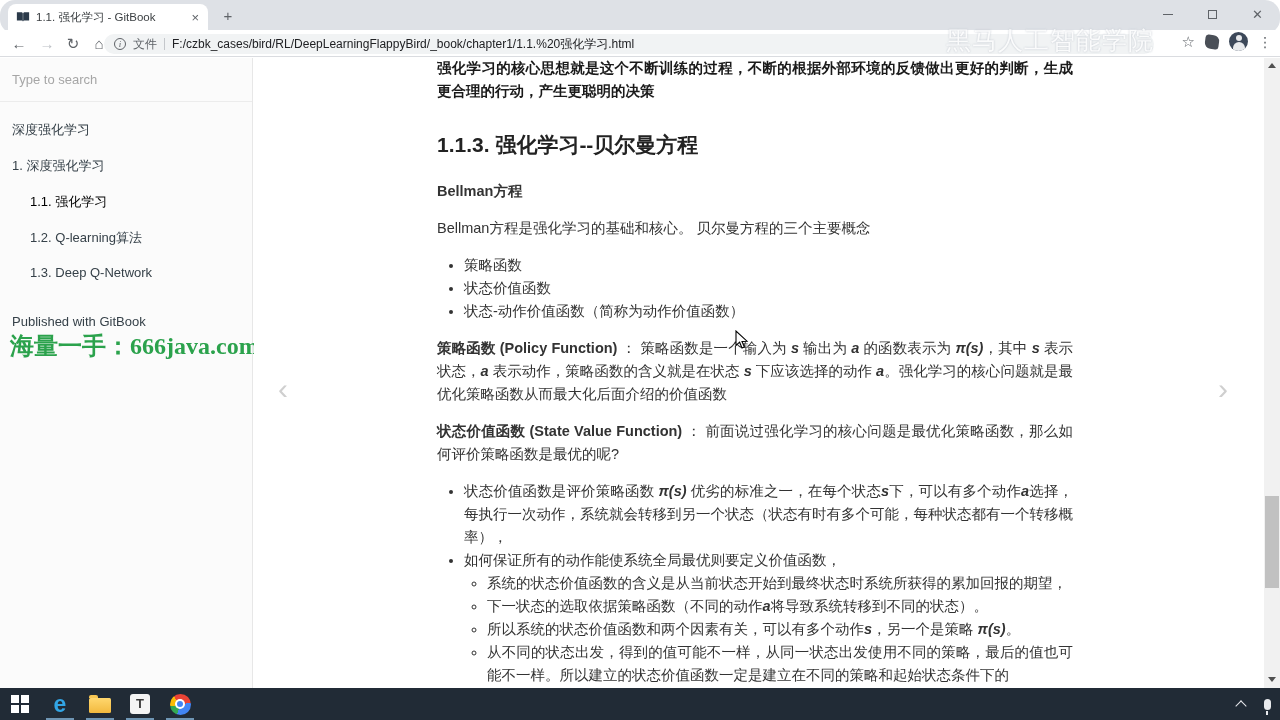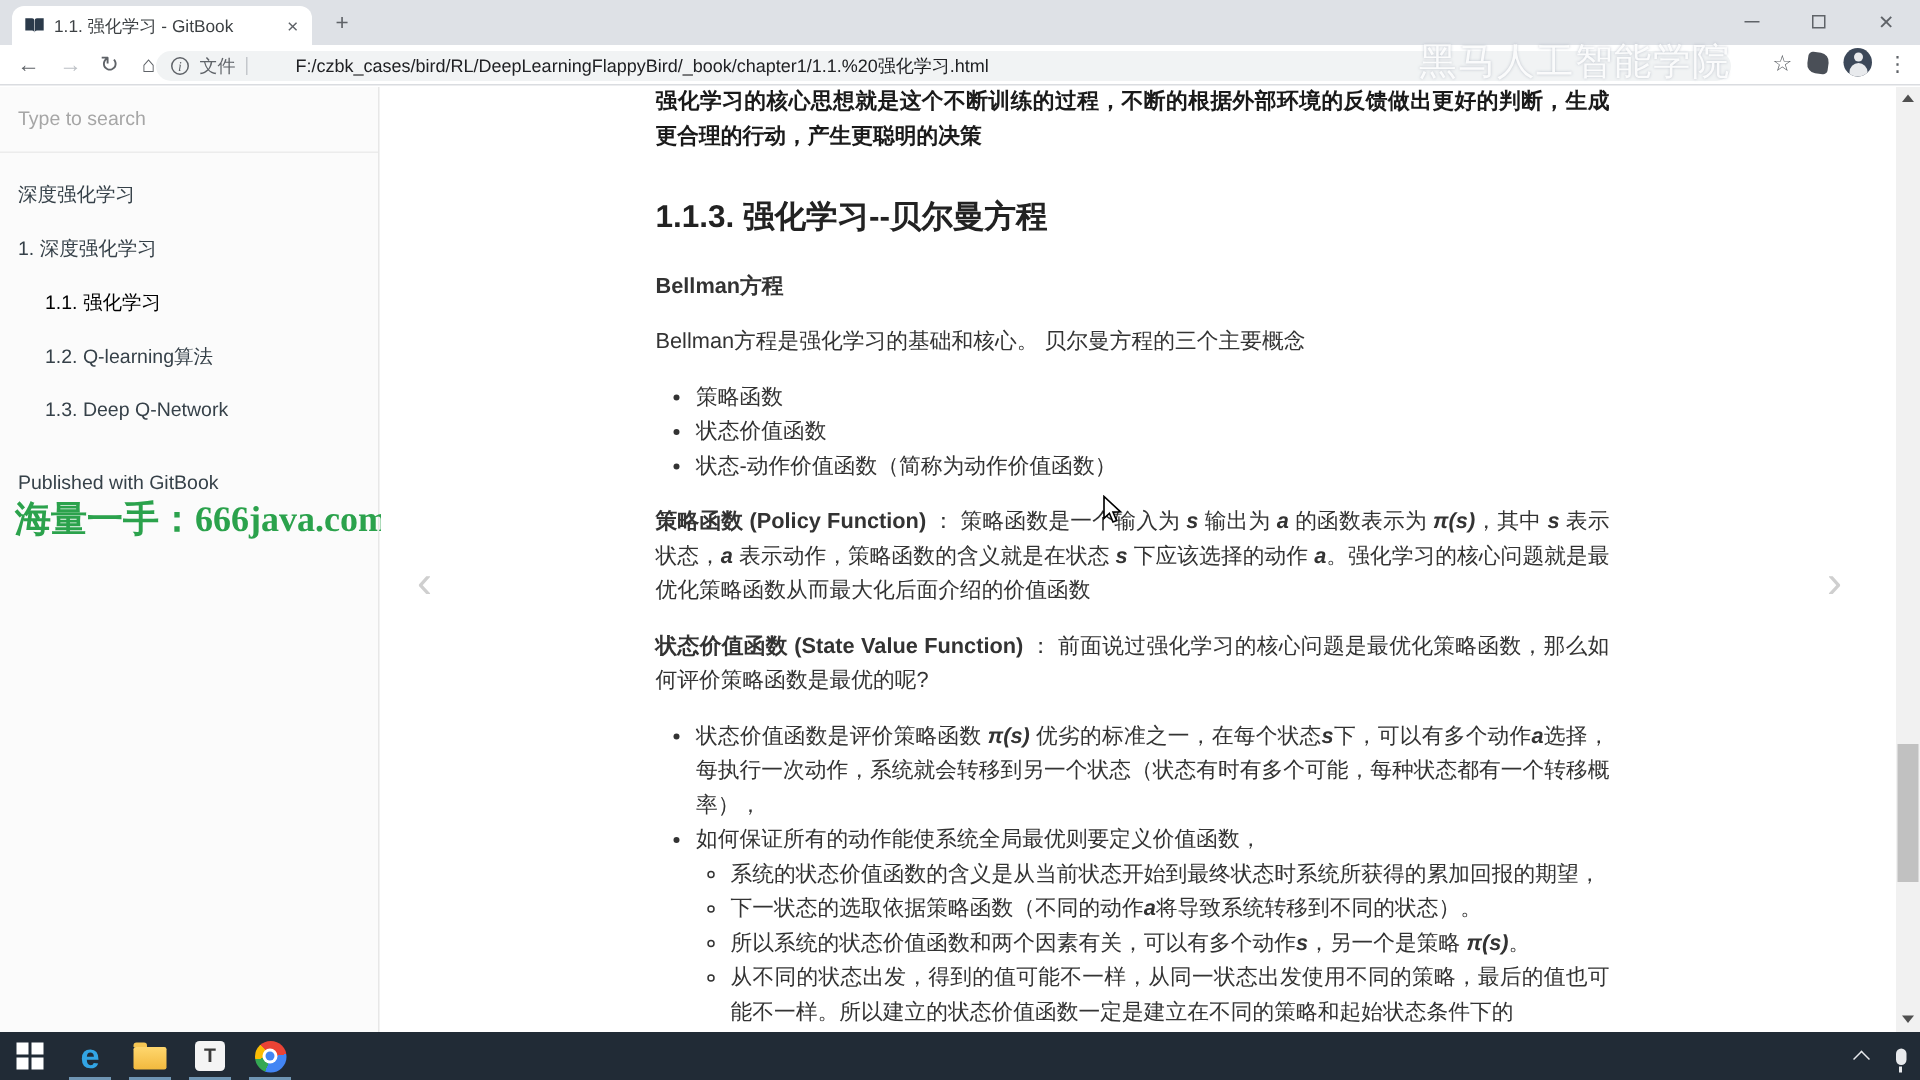--- a/index.html
+++ b/index.html
@@ -1,39 +1,39 @@
 <!DOCTYPE html>
 <html><head>
 <meta charset="utf-8">
 <style>
   * { margin:0; padding:0; box-sizing:border-box; }
   html,body { width:1280px; height:720px; overflow:hidden; font-family:"Liberation Sans",sans-serif; background:#fff; }
   #stage { position:relative; width:1280px; height:720px; background:#fff; overflow:hidden; }
 
   
-  .tabbar { position:absolute; top:0; left:0; width:1280px; height:34px; background:#dee1e6; }
+  .tabbar { position:absolute; top:0; left:0; width:1280px; height:34px; background:#dee1e6;border-radius:15px; }
   .tab { position:absolute; top:4px; left:8px; width:200px; height:26px; background:#fff; border-radius:8px 8px 0 0; display:flex; align-items:center; padding:0 6px 0 8px; }
   .tab .favicon { width:14px; height:14px; flex:0 0 14px; }
   .tab .tab-title { font-size:11.5px; color:#3c4043; margin-left:6px; white-space:nowrap; overflow:hidden; flex:1; }
   .tab .tab-close { font-size:13px; color:#5f6368; padding:0 3px; cursor:default; }
   .new-tab-btn { position:absolute; top:6px; left:216px; width:24px; height:20px; font-size:15px; color:#5f6368; text-align:center; line-height:19px; }
   .win-controls { position:absolute; top:0; right:0; height:28px; display:flex; }
   .win-btn { width:45px; height:28px; display:flex; align-items:center; justify-content:center; color:#5f6368; }
   .win-min-glyph { width:10px; height:1px; background:#5f6368; }
   .win-max-glyph { width:9px; height:9px; border:1px solid #5f6368; }
   .win-close-glyph { font-size:13px; color:#5f6368; }
 
   .toolbar { position:absolute; top:30px; left:0; width:1280px; height:27px; background:#fff; border-bottom:1px solid #dadce0; }
   .nav-ico { position:absolute; top:3px; width:22px; height:22px; text-align:center; line-height:22px; font-size:15px; color:#5f6368; }
   .nav-ico.disabled { color:#bdc1c6; }
   .omnibox { position:absolute; top:4px; left:104px; width:1050px; height:20px; background:#f1f3f4; border-radius:10px; display:flex; align-items:center; padding:0 10px; }
   .info-ico { width:12px; height:12px; border:1px solid #5f6368; border-radius:50%; font-size:9px; line-height:10px; text-align:center; color:#5f6368; flex:0 0 12px; font-style:italic; font-family:"Liberation Serif",serif; }
   .omni-label { font-size:12px; color:#5f6368; margin-left:7px; white-space:nowrap; }
   .omni-sep { width:1px; height:12px; background:#c4c7cb; margin:0 7px; }
-  .omni-url { font-size:12px; color:#202124; white-space:nowrap; overflow:hidden;margin-left:25px; }
+  .omni-url { font-size:12px; color:#202124; white-space:nowrap; overflow:hidden; }
   .toolbar-right { position:absolute; top:2px; right:8px; display:flex; align-items:center; gap:10px; }
   .star-ico { font-size:15px; color:#5f6368; }
   .ext-ico { width:14px; height:14px; background:#4a4f57; border-radius:3px 6px 3px 6px; transform:rotate(8deg); }
   .avatar-ico { width:19px; height:19px; border-radius:50%; background:#3c4859; position:relative; overflow:hidden; }
   .avatar-ico::before { content:""; position:absolute; top:3px; left:6.5px; width:6px; height:6px; border-radius:50%; background:#e8eaed; }
   .avatar-ico::after { content:""; position:absolute; top:10px; left:3.5px; width:12px; height:9px; border-radius:6px 6px 0 0; background:#e8eaed; }
   .menu-dots { font-size:14px; color:#5f6368; }
   .chrome-watermark { position:absolute; top:24px; left:946px; width:230px; font-size:25px; letter-spacing:1px; color:rgba(255,255,255,0.9); text-shadow:0 0 2px rgba(168,176,188,0.75); white-space:nowrap; pointer-events:none; z-index:40; }
 
   

